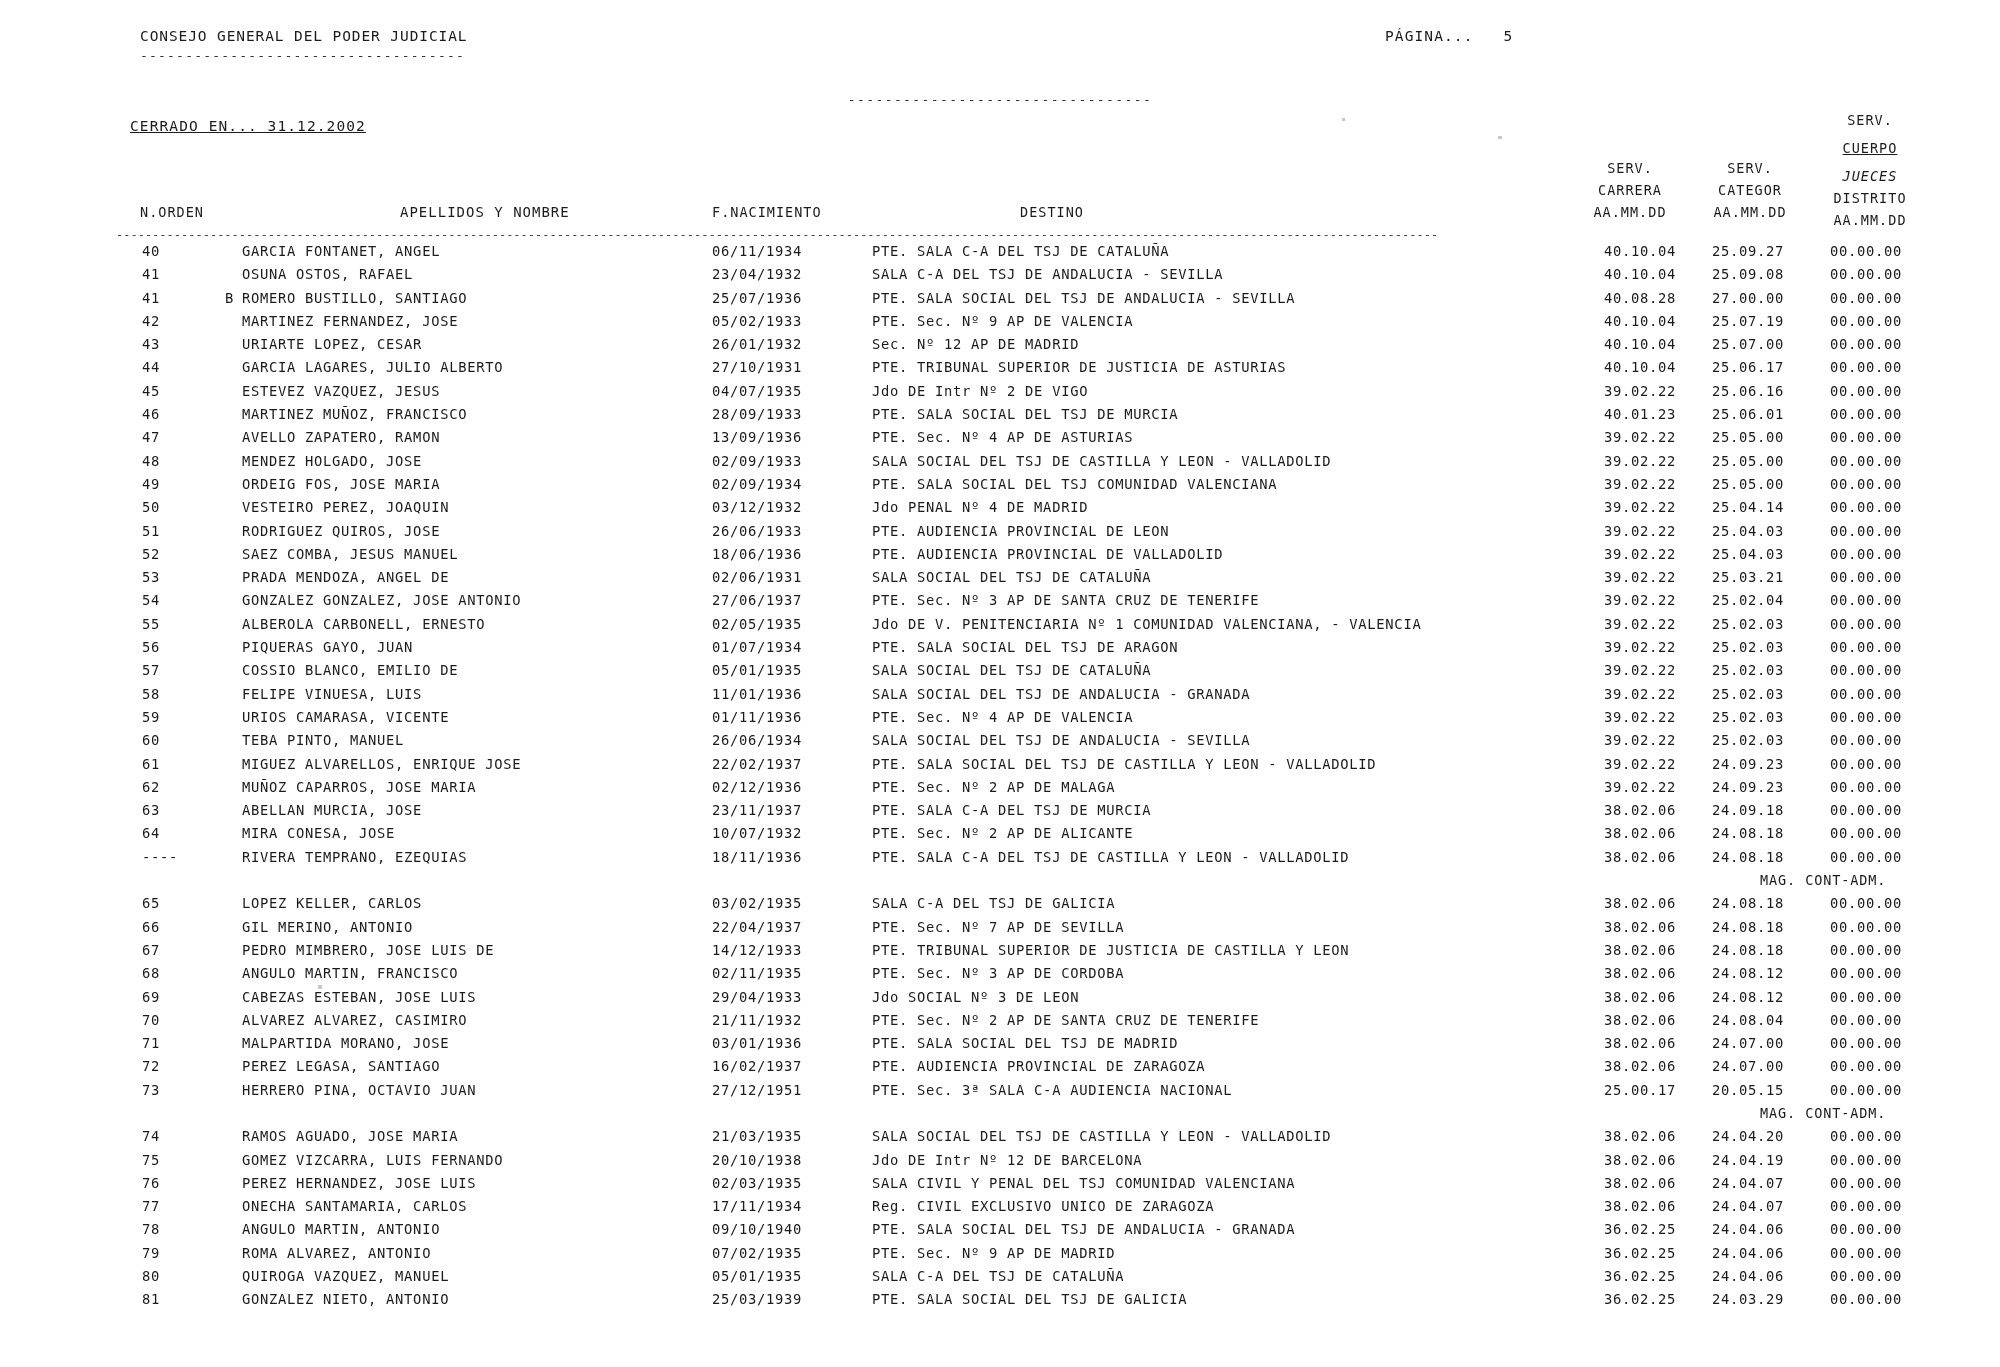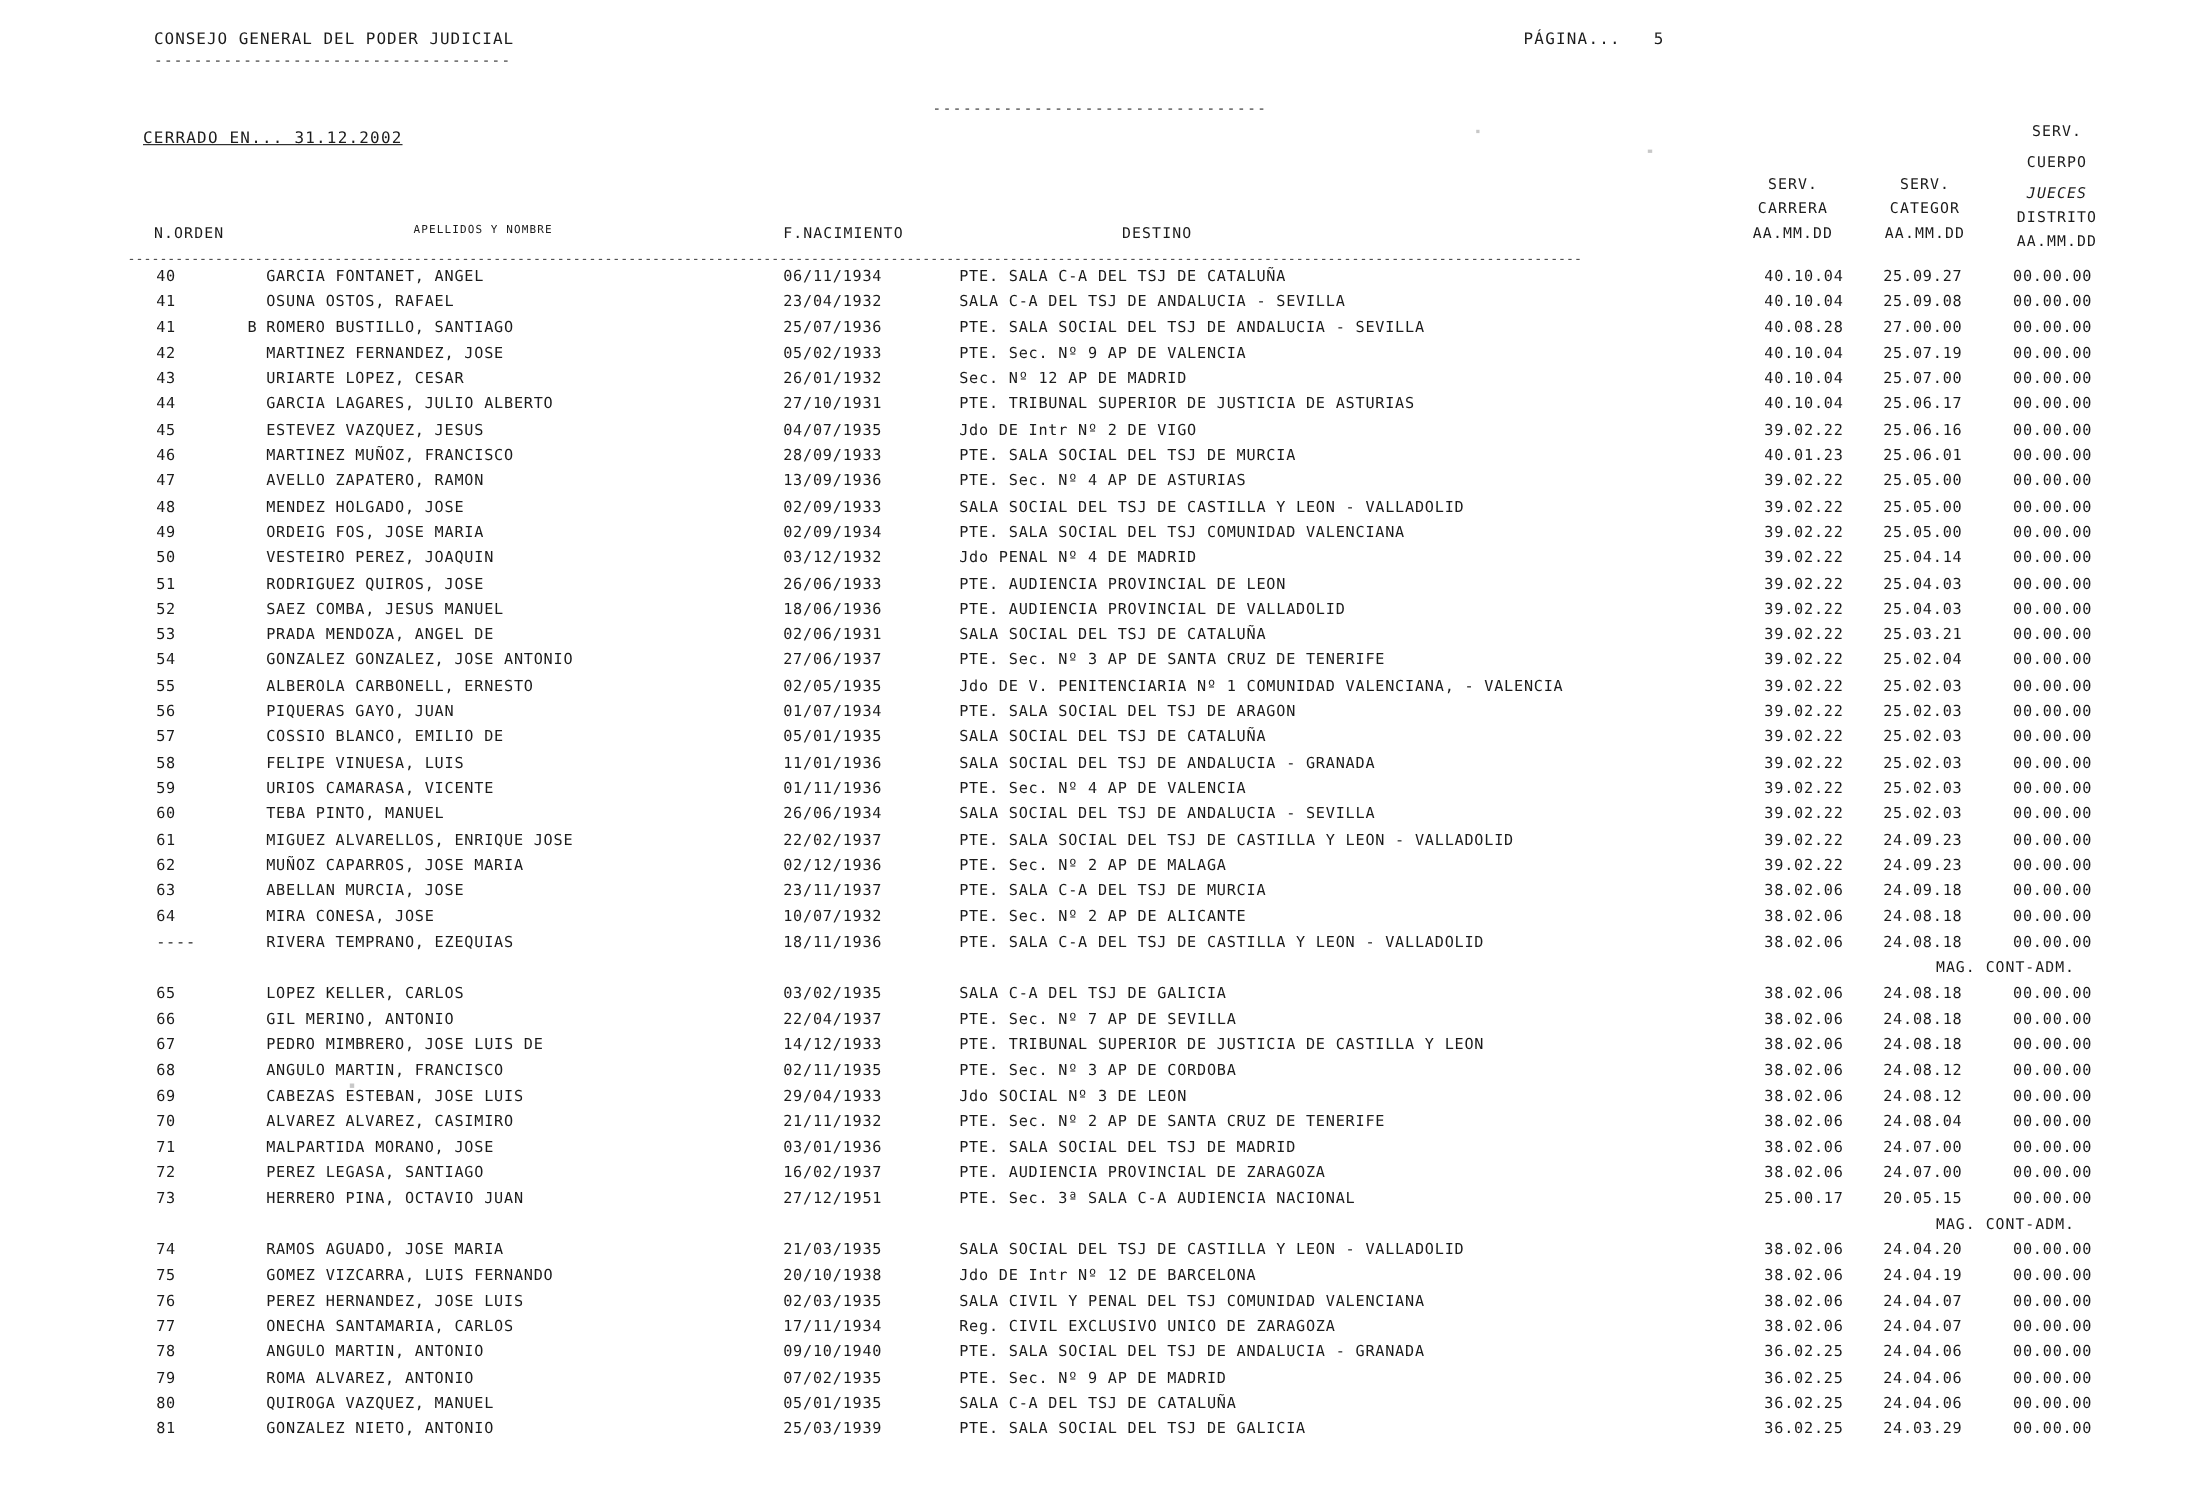--- a/index.html
+++ b/index.html
@@ -78,37 +78,37 @@
 
   
   .colhdr {
     position: absolute;
     font-size: 13.5px;
     letter-spacing: 1.0px;
     text-align: center;
     white-space: pre;
   }
   .ch-serv-top { left: 1810px; top: 112px; width: 120px; }
-  .ch-cuerpo   { left: 1810px; top: 140px; width: 120px; }
+  .ch-cuerpo   { left: 1810px; top: 140px; width: 120px; text-decoration: underline; }
 
   .ch-c1 { left: 1570px; top: 160px; width: 120px; }
   .ch-c2 { left: 1690px; top: 160px; width: 120px; }
   .ch-c3 { left: 1810px; top: 168px; width: 120px; font-style: italic; }
 
   .ch-c1b { left: 1570px; top: 182px; width: 120px; }
   .ch-c2b { left: 1690px; top: 182px; width: 120px; }
   .ch-c3b { left: 1810px; top: 190px; width: 120px; }
 
   .ch-c1c { left: 1570px; top: 204px; width: 120px; }
   .ch-c2c { left: 1690px; top: 204px; width: 120px; }
   .ch-c3c { left: 1810px; top: 212px; width: 120px; }
 
   
   .ch-orden   { position: absolute; left: 140px; top: 204px; font-size: 13.5px; letter-spacing: 1.0px; }
-  .ch-apell   { position: absolute; left: 376px; top: 204px; font-size: 10px; letter-spacing: 1.0px; }
+  .ch-apell   { position: absolute; left: 400px; top: 204px; font-size: 14px; letter-spacing: 1.0px; }
   .ch-fnac    { position: absolute; left: 712px; top: 204px; font-size: 13.5px; letter-spacing: 1.0px; }
   .ch-destino { position: absolute; left: 1020px; top: 204px; font-size: 13.5px; letter-spacing: 1.0px; }
 
   .dashline {
     position: absolute;
     left: 116px;
     top: 228px;
     width: 1830px;
     font-size: 12px;
     color: #444;

